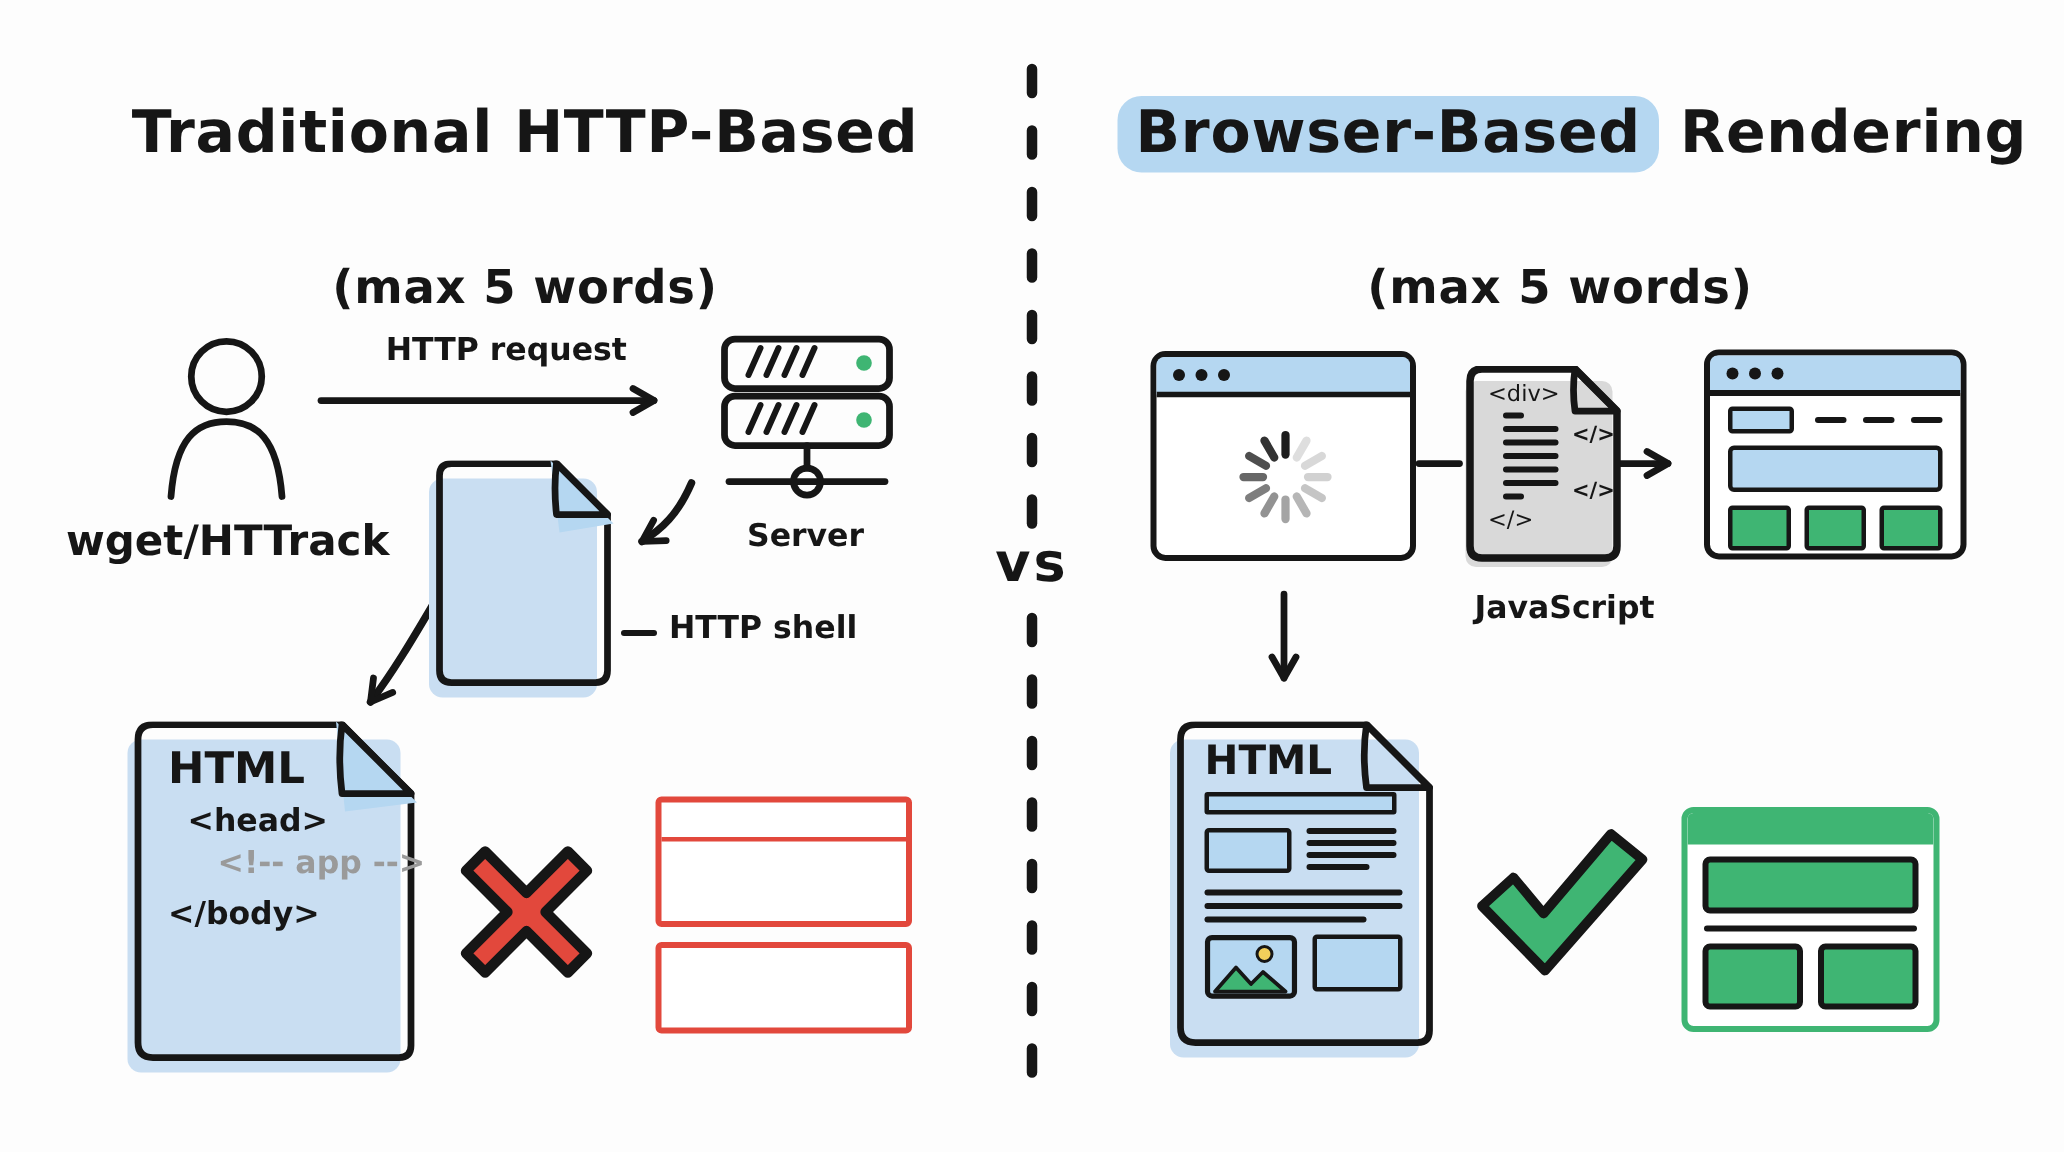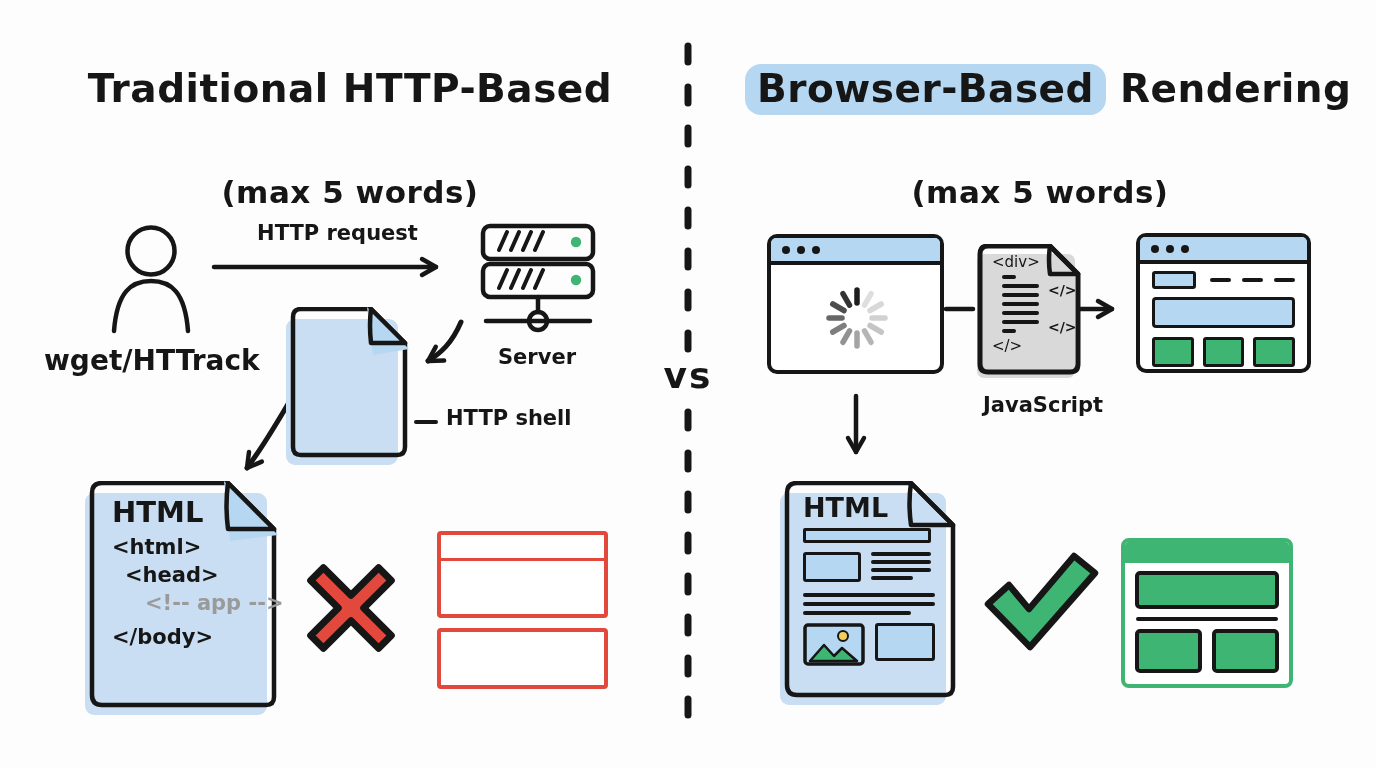--- a/index.html
+++ b/index.html
@@ -148,21 +148,20 @@
 
   <div class="abs" style="left:84px;top:481px;">
     <svg width="200" height="238" viewBox="0 0 200 238">
       <rect x="1" y="12" width="182" height="222" rx="9" fill="var(--blueShadow)"></rect>
       <path class="sk" stroke-width="4.5" fill="#fff" d="M18,2 H144 L190,48 V216 Q190,224 182,224 H18 Q8,224 8,214 V12 Q8,2 18,2 Z"></path>
       <path d="M140,0 L194,54 L146,60 Z" fill="var(--blue)"></path>
       <path class="sk" stroke-width="4.5" fill="#f3f3f3" d="M144,2 L190,48 H144 Q141,24 144,2 Z"></path>
     </svg>
     <div class="abs" style="left:28px;top:14px;width:160px;">
       <div class="code-head">HTML</div>
-      <span class="code-line l0">&lt;html&gt;</span>
       <span class="code-line l1">&lt;head&gt;</span>
       <span class="code-line l2">&lt;!-- app --&gt;</span>
       <span class="code-line l3">&lt;/body&gt;</span>
     </div>
   </div>
 
   <svg class="abs" style="left:294px;top:551px;" width="114" height="114" viewBox="-57 -57 114 114">
     <g transform="rotate(45)">
       <path d="M-9,-48 L9,-48 L9,-9 L48,-9 L48,9 L9,9 L9,48 L-9,48 L-9,9 L-48,9 L-48,-9 L-9,-9 Z" fill="var(--red)" stroke="var(--ink)" stroke-width="7" stroke-linejoin="round"></path>
     </g>

